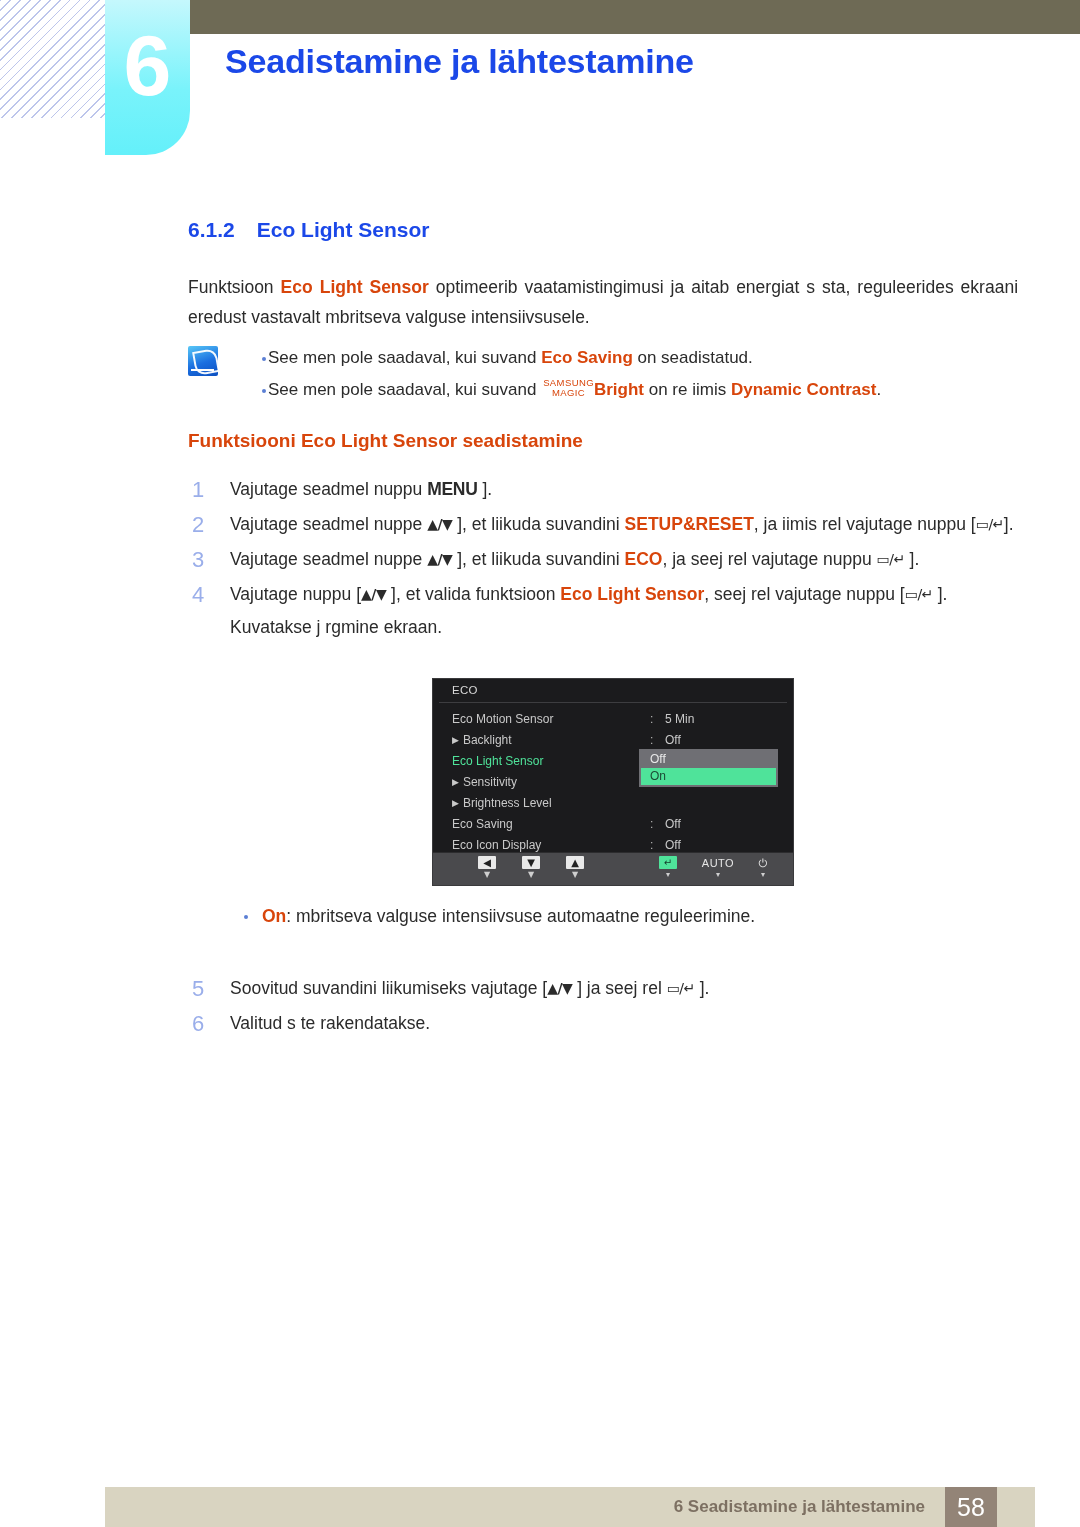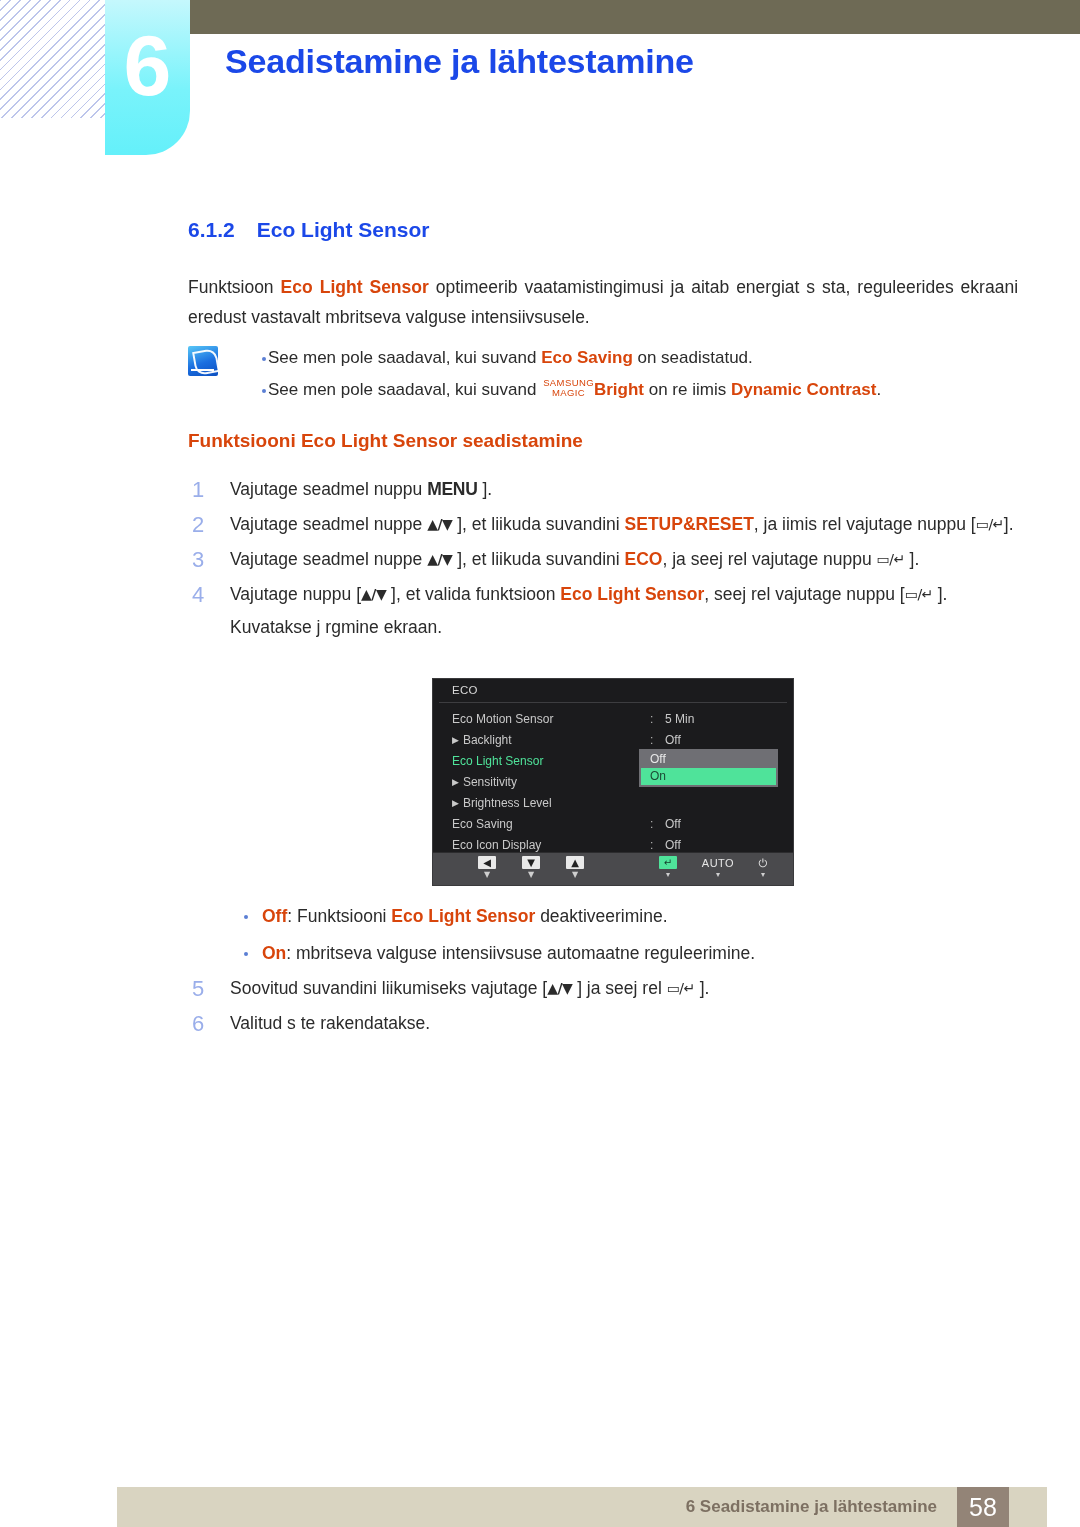--- a/index.html
+++ b/index.html
@@ -377,21 +377,20 @@
   }
 
   
   #footer {
     position: absolute;
     left: 105px;
     top: 1487px;
     width: 930px;
     height: 40px;
     background: #d9d4c1;
-    margin-left: 12px;
   }
   #footer .f-text {
     position: absolute;
     right: 110px;
     top: 0;
     line-height: 40px;
     font-size: 17px;
     font-weight: 700;
     color: #7d7062;
     white-space: nowrap;
@@ -534,23 +533,20 @@
       <div class="tb-item" style="left:310px;">
         <span class="tb-text">⏻</span>
         <span class="tb-sub">▾</span>
       </div>
     </div>
   </div>
 
   <div id="osd-bullets">
     <ul>
       <li>
-        <span class="orange">Off</span><span>: Funktsiooni </span><span class="orange">Eco Light Sensor</span><span> deaktiveerimine.</span>
-      </li>
-      <li>
         <span class="orange">On</span><span>:  mbritseva valguse intensiivsuse automaatne reguleerimine.</span>
       </li>
     </ul>
   </div>
 
   <div class="steps2">
     <div class="step">
       <span class="sn">5</span><span>Soovitud suvandini liikumiseks vajutage [</span><span class="key glyph">▲/▼</span><span> ] ja seej rel </span><span class="glyph">▭/↵</span><span> ].</span>
     </div>
     <div class="step">

